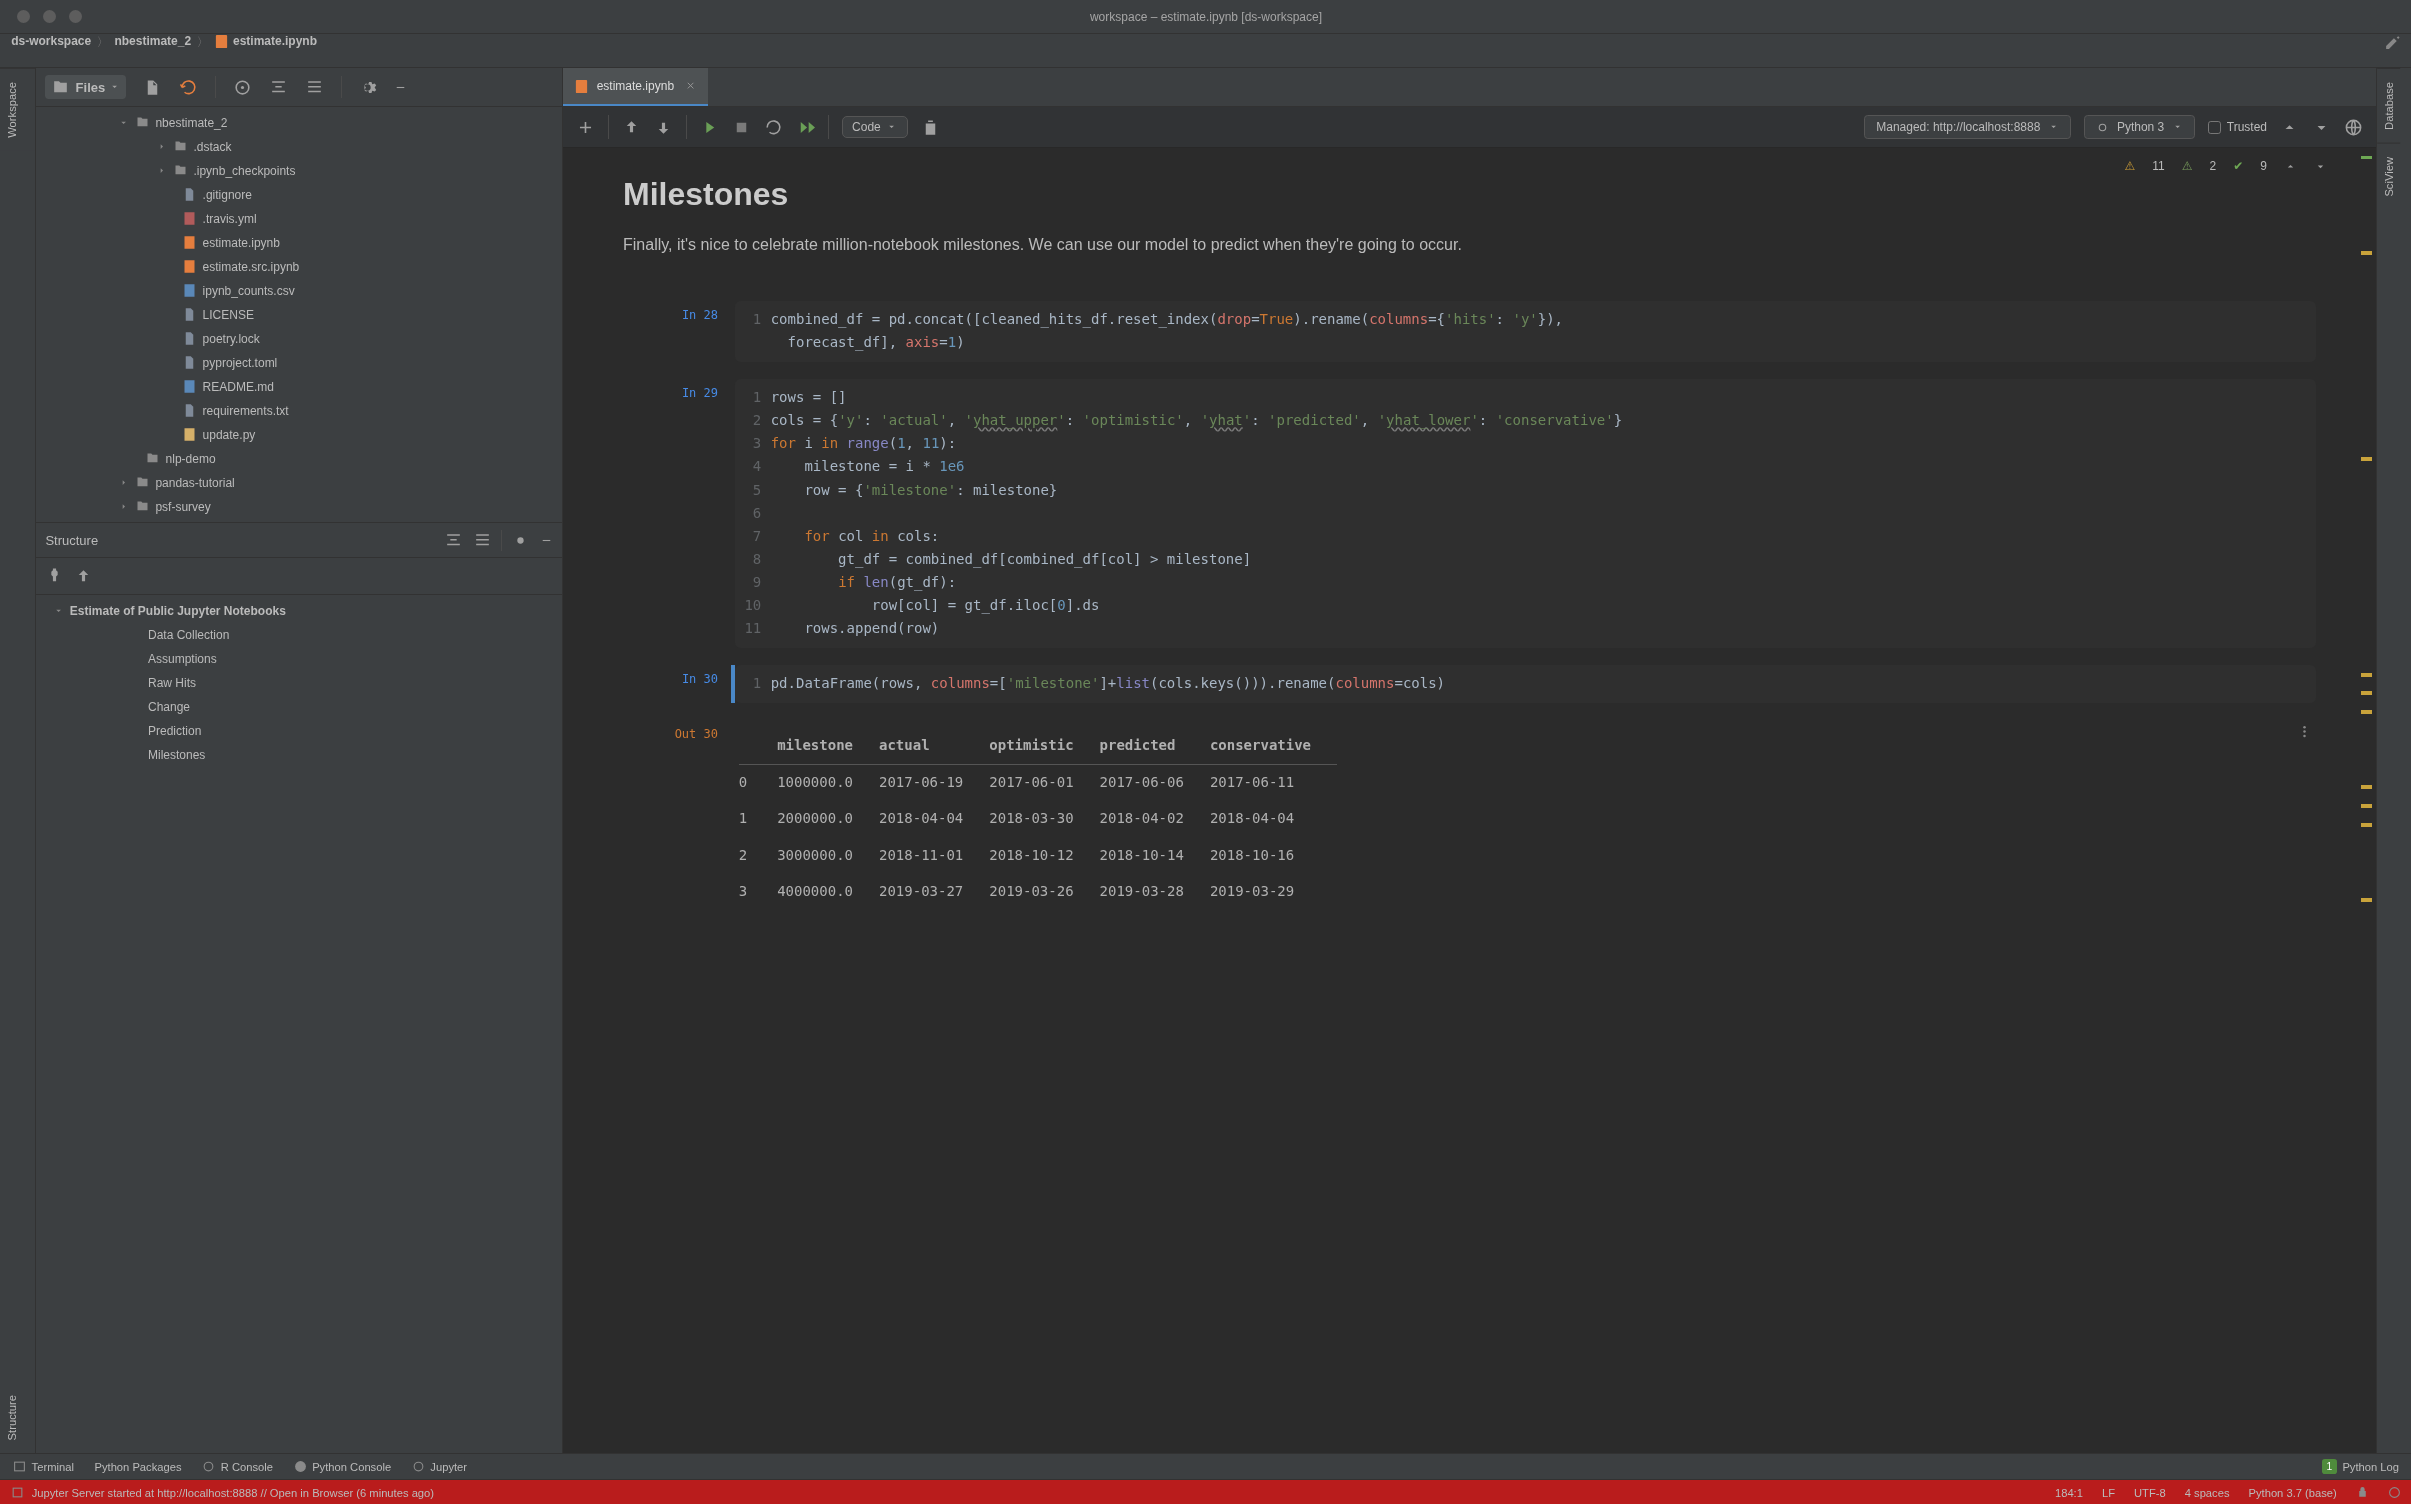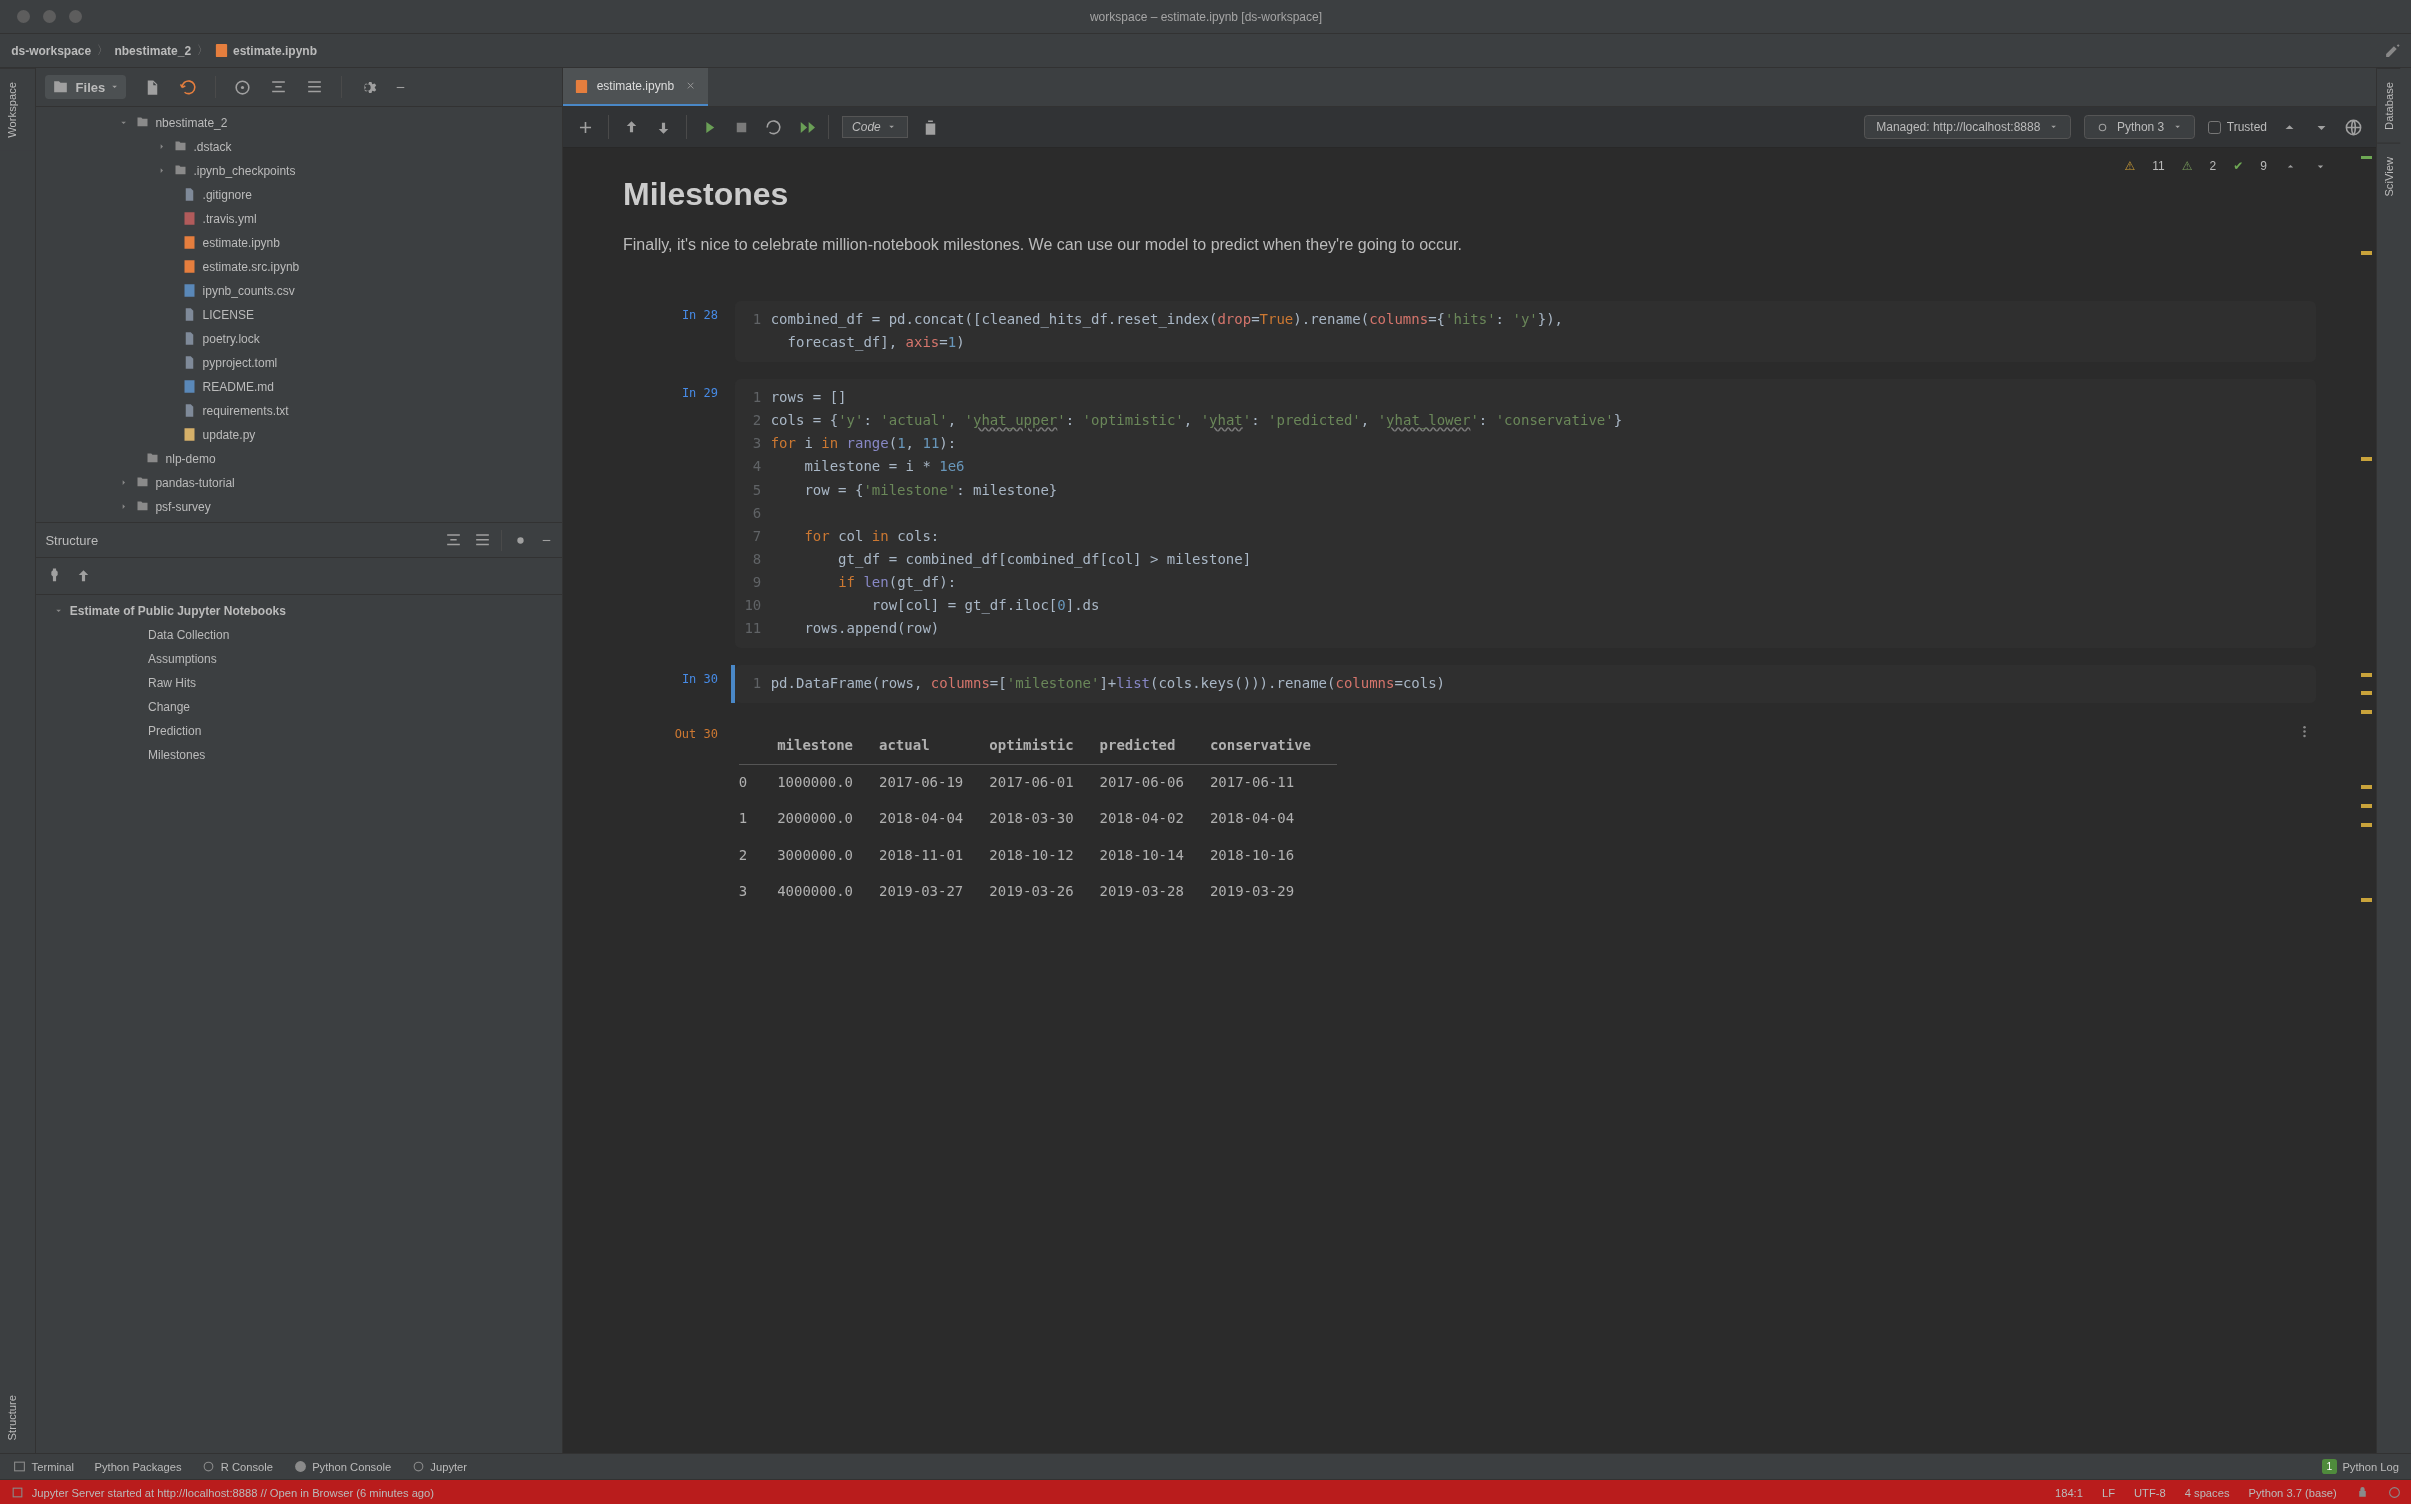--- a/index.html
+++ b/index.html
@@ -40,21 +40,21 @@
   transform: translateX(-50%);
   color: #a5a5a5;
   font-size: 12px;
 }
 
 
 .breadcrumb-row {
   height: 34px;
   background: #3c3f41;
   display: flex;
-  align-items: center;
+  align-items: flex-start;
   padding: 0 11.2px;
   border-bottom: 0.9px solid #323232;
   font-size: 12px;
 }
 .crumb { color: #bbbbbb; font-weight: 600; }
 .crumb-sep { color: #777; margin: 0 5.6px; }
 .crumb-ext-icon { width:15px; height:15px; margin-right:3.7px; display:inline-block; vertical-align:middle; }
 .right-icon-edit {
   margin-left: auto;
   width: 17px;
@@ -189,28 +189,27 @@
   gap: 13px;
   padding: 0 13px;
   border-bottom: 0.9px solid #282828;
 }
 .nb-btn { width:19px; height:19px; color:#a0a0a0; }
 .nb-sep { width:0.9px; height:24px; background:#4a4a4a; }
 .nb-play { color:#6a9f56; }
 .nb-select {
   background:#3c3f41;
   border:0.9px solid #555;
-  border-radius:0;
+  border-radius:5px;
   padding: 2.8px 9.4px;
   display:flex;
   align-items:center;
   gap:5.6px;
   font-size:12px;
   color:#bbb;
-  font-style:italic;
 }
 .nb-right { margin-left:auto; display:flex; align-items:center; gap:13px; }
 .managed-pill {
   background:#3c3f41; border:0.9px solid #555; border-radius:3.7px;
   padding:3.7px 11.2px; display:flex; align-items:center; gap:7.5px;
   color:#bbb;
 }
 .trusted { display:flex; align-items:center; gap:5.6px; }
 .trust-check { width:13px; height:13px; border:0.9px solid #777; border-radius:2.8px; }
 

